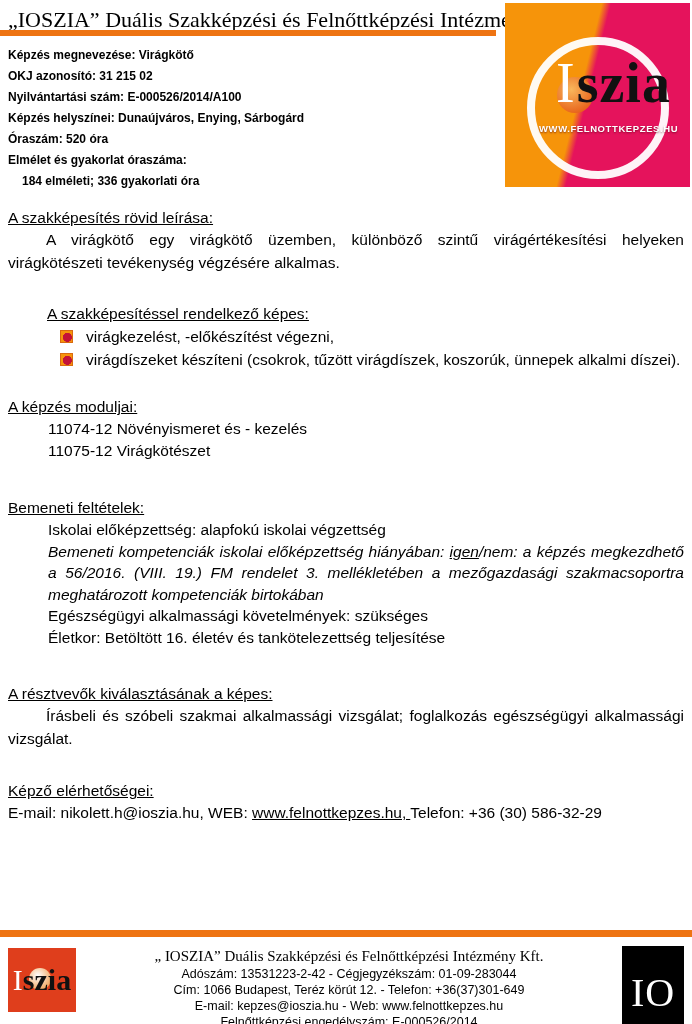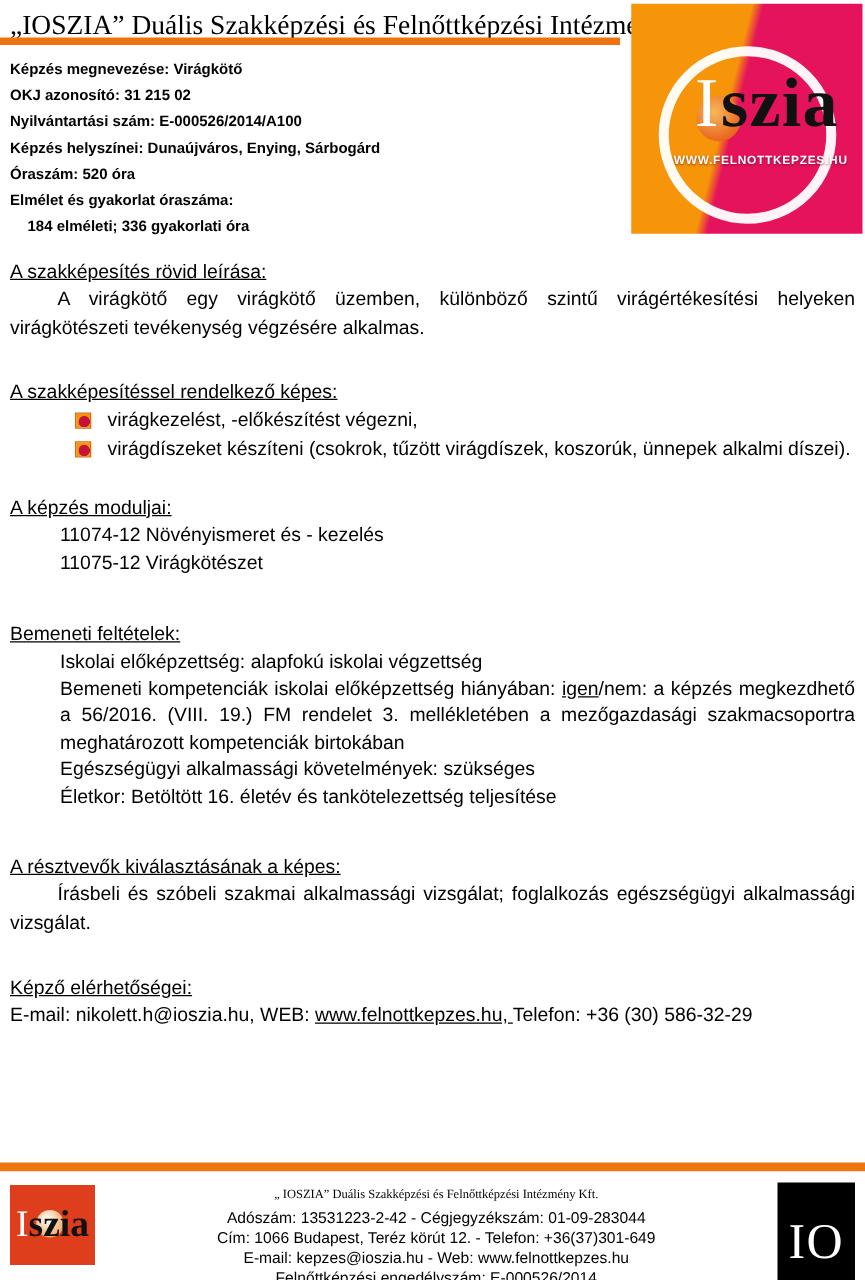--- a/index.html
+++ b/index.html
@@ -59,34 +59,34 @@
   
   .course { margin-top: 13px; font-weight: 700; font-size: 12px; line-height: 21px; }
   .course .indent { padding-left: 14px; }
 
   
   .sec-heading { text-decoration: underline; line-height: 22px; }
   .para {
     text-align: justify; text-indent: 38px; line-height: 22.5px;
   }
   .mt15 { margin-top: 15px; } .mt25 { margin-top: 25px; }
-  .mt29 { margin-top: 29px; } .mt35 { margin-top: 35px; }
+  .mt29 { margin-top: 29px; margin-left: 39px; } .mt35 { margin-top: 35px; }
   .mt30 { margin-top: 30px; }
 
   ul.bullets { list-style: none; margin: 0; padding: 0 0 0 52px; }
   ul.bullets li { display: flex; align-items: flex-start; line-height: 23px; }
   .bullet-icon {
     flex: 0 0 13px; width: 13px; height: 13px;
     margin: 5px 13px 0 0;
     background: radial-gradient(circle at 58% 58%, #C41337 0 48%, #F6940A 52%);
     border: 1px solid #d96a10;
   }
   .plain-list { padding-left: 40px; line-height: 22px; }
   .entry-block { padding-left: 40px; line-height: 21.5px; }
-  .entry-just { text-align: justify; }
+  .entry-just { text-align: justify; font-style: italic; }
   .u { text-decoration: underline; }
 
   .notice {
     font-weight: 700; font-style: italic;
     text-align: center; line-height: 25px; font-size: 16.5px;
     padding: 0 6px;
   }
   .contact-line { line-height: 22px; }
 
   
@@ -109,21 +109,21 @@
   .f-logo-left .fdisc {
     position: absolute; left: 21px; top: 20px;
     width: 22px; height: 22px; border-radius: 50%;
     background: radial-gradient(circle at 40% 35%, #ffffff, #f0a054 80%);
   }
   .f-logo-left .fi { color: #ffffff; position: relative; }
   .f-logo-left .fszia { color: #111111; font-weight: 700; position: relative; }
   .f-center { flex: 1; text-align: center; padding-top: 2px; }
   .f-line1 {
     font-family: "Liberation Serif", serif;
-    font-size: 10px; line-height: 20px;
+    font-size: 15px; line-height: 20px;
   }
   .f-line { font-size: 12.5px; line-height: 16px; font-family: "Liberation Sans", sans-serif; }
   .f-logo-right {
     width: 62px; height: 92px; margin-top: 2px;
     background: #000000;
     display: flex; align-items: center; justify-content: center;
     font-family: "Liberation Serif", serif;
     font-size: 40px; color: #ffffff; letter-spacing: 1px;
   }
 </style>

